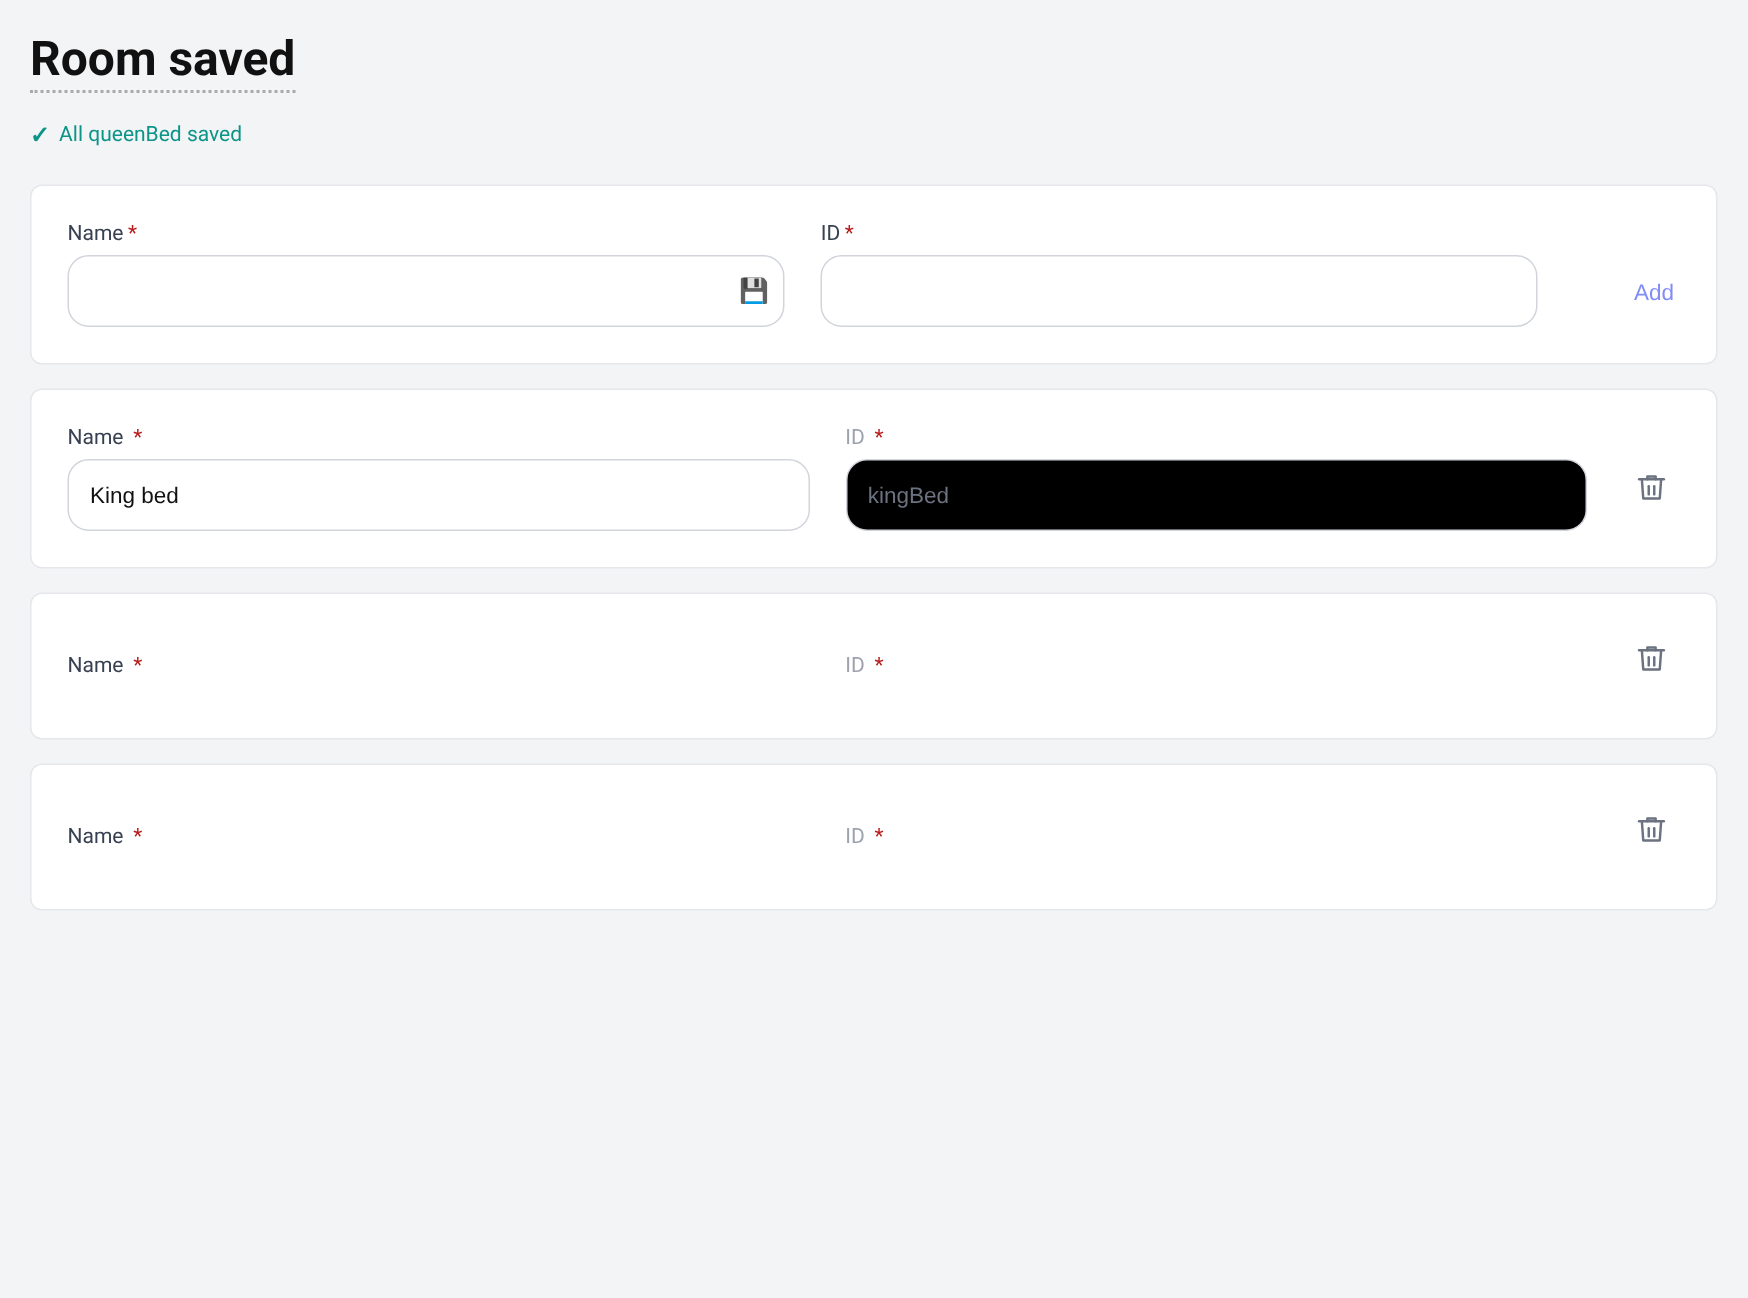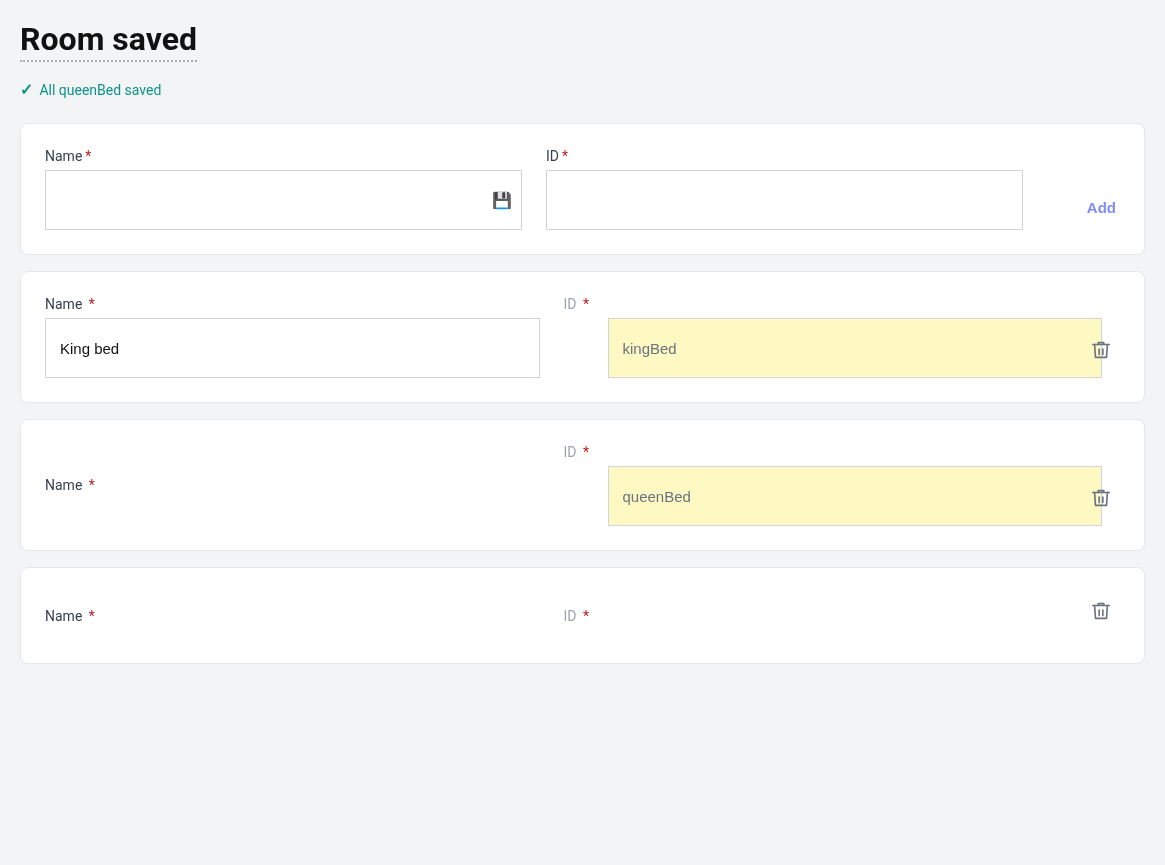--- a/index.html
+++ b/index.html
@@ -68,53 +68,52 @@
       color: #374151;
     }
 
     .field-label .required {
       color: #b91c1c;
       margin-left: 3px;
     }
 
     .field-input {
       border: 1px solid #d1d5db;
-      border-radius: 0;
+      border-radius: 14px;
       padding: 10px 14px;
       font-size: 15px;
       color: #111;
       outline: none;
       width: 100%;
-      height: 60px;
+      height: 48px;
       background: #fff;
     }
 
     .field-input-wrapper {
       position: relative;
     }
 
     .field-input-wrapper .input-icon {
       position: absolute;
       right: 10px;
       top: 50%;
       transform: translateY(-50%);
       color: #9ca3af;
       font-size: 16px;
     }
 
     .id-field-input {
-      background: #fef9c3;
+      background: #000000;
       color: #6b7280;
-      margin-left: 44px;
     }
 
     .add-btn {
       color: #818cf8;
       font-size: 15px;
-      font-weight: 700;
+      font-weight: 400;
       white-space: nowrap;
       padding: 10px 4px;
       background: none;
       border: none;
       cursor: pointer;
       align-self: flex-end;
       margin-bottom: 4px;
       margin-left: 36px;
     }
 
@@ -204,21 +203,20 @@
         <div class="field-group">
           <label class="field-label">
             Name <span class="required">*</span>
           </label>
         </div>
 
         <div class="field-group">
           <label class="field-label" style="color:#9ca3af;">
             ID <span class="required">*</span>
           </label>
-          <input type="text" class="field-input id-field-input" value="queenBed" style="">
         </div>
 
         <button class="delete-btn">
           <svg class="trash-icon" viewBox="0 0 24 24" fill="none" stroke="currentColor" stroke-width="1.8" stroke-linecap="round" stroke-linejoin="round">
             <polyline points="3 6 5 6 21 6"></polyline>
             <path d="M19 6l-1 14H6L5 6"></path>
             <path d="M10 11v6"></path>
             <path d="M14 11v6"></path>
             <path d="M9 6V4h6v2"></path>
           </svg>

